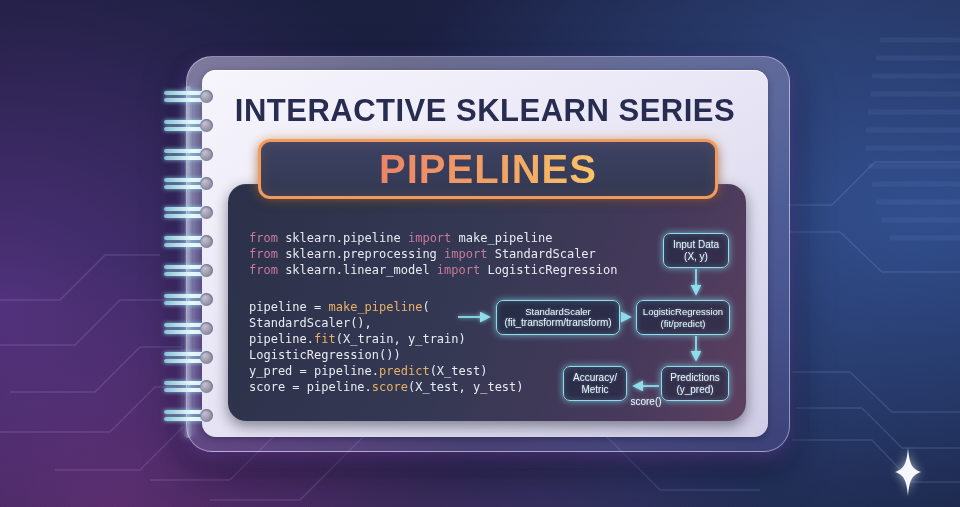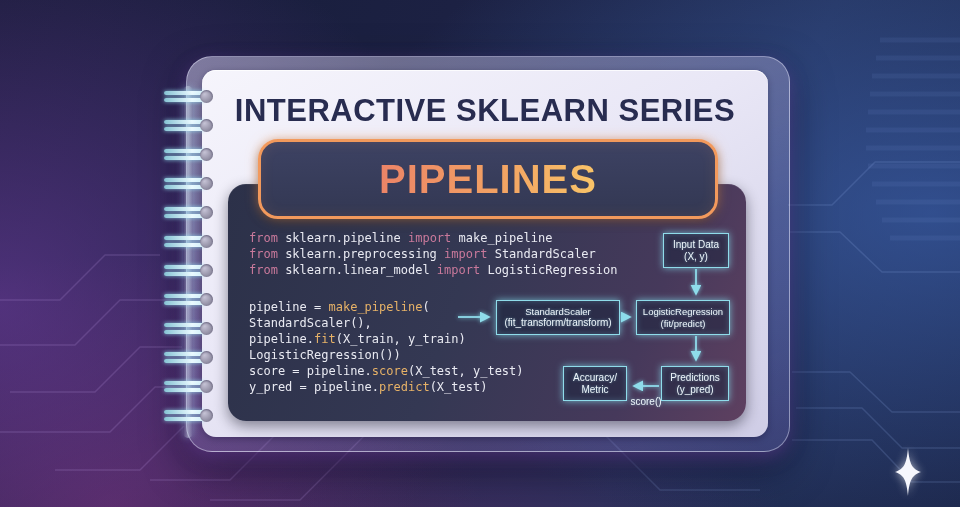--- a/index.html
+++ b/index.html
@@ -46,22 +46,22 @@
     position:absolute;left:36px;top:2px;width:13px;height:13px;border-radius:50%;
     background:radial-gradient(circle at 35% 32%,#c6c3d6,#8d8a9f 70%,#7b7890);
     box-shadow:inset 0 1px 2px rgba(30,25,60,.45);
   }
 
   .series-title{
     position:absolute;left:202px;top:93px;width:566px;z-index:6;text-align:center;
     font-size:31px;font-weight:700;letter-spacing:.5px;color:#282c50;
   }
   .pipelines-box{
-    position:absolute;left:258px;top:139px;width:460px;height:80px;z-index:7;
-    border-radius:20px;border:3px solid #f2995c;box-sizing:border-box;
+    position:absolute;left:258px;top:139px;width:460px;height:60px;z-index:7;
+    border-radius:12px;border:3px solid #f2995c;box-sizing:border-box;
     background:linear-gradient(180deg,#3d4263,#333853);
     box-shadow:0 0 12px rgba(244,157,90,.55), 0 4px 10px rgba(0,0,0,.35), inset 0 0 14px rgba(244,157,90,.12);
     display:flex;align-items:center;justify-content:center;
   }
   .pipelines-text{
     font-size:40px;font-weight:700;letter-spacing:1px;
     background:linear-gradient(90deg,#ec8467,#f2a263 55%,#f9c468);
     -webkit-background-clip:text;background-clip:text;color:transparent;
     text-shadow:0 2px 6px rgba(0,0,0,.0);
   }
@@ -78,21 +78,21 @@
   }
   .code-imports{left:249px;top:230px;}
   .code-body{left:249px;top:299px;}
   .code-line{white-space:pre;}
   .tok-kw{color:#c9799b}
   .tok-fn{color:#e7b267}
   .tok-pl{color:#e9eaf2}
 
   
   .node{
-    position:absolute;z-index:9;box-sizing:border-box;border-radius:0;
+    position:absolute;z-index:9;box-sizing:border-box;border-radius:7px;
     border:1.5px solid #8fdcea;background:rgba(24,34,58,.50);
     box-shadow:0 0 7px rgba(130,220,235,.75), inset 0 0 6px rgba(130,220,235,.25);
     color:#eef6fb;font-size:10px;line-height:1.2;text-align:center;
     display:flex;flex-direction:column;align-items:center;justify-content:center;
     text-shadow:0 0 3px rgba(150,230,245,.5);
   }
   .node-input{left:663px;top:233px;width:66px;height:35px;}
   .node-scaler{left:496px;top:300px;width:124px;height:35px;font-size:9.5px;}
   .node-scaler .l2{font-size:10px;}
   .node-logreg{left:636px;top:300px;width:94px;height:35px;font-size:9.5px;}
@@ -224,22 +224,22 @@
   <div class="code-block code-imports">
       <div class="code-line"><span class="tok-kw">from </span><span class="tok-pl">sklearn.pipeline </span><span class="tok-kw">import </span><span class="tok-pl">make_pipeline</span></div>
       <div class="code-line"><span class="tok-kw">from </span><span class="tok-pl">sklearn.preprocessing </span><span class="tok-kw">import </span><span class="tok-pl">StandardScaler</span></div>
       <div class="code-line"><span class="tok-kw">from </span><span class="tok-pl">sklearn.linear_model </span><span class="tok-kw">import </span><span class="tok-pl">LogisticRegression</span></div>
     </div>
   <div class="code-block code-body">
       <div class="code-line"><span class="tok-pl">pipeline = </span><span class="tok-fn">make_pipeline</span><span class="tok-pl">(</span></div>
       <div class="code-line"><span class="tok-pl">StandardScaler(),</span></div>
       <div class="code-line"><span class="tok-pl">pipeline.</span><span class="tok-fn">fit</span><span class="tok-pl">(X_train, y_train)</span></div>
       <div class="code-line"><span class="tok-pl">LogisticRegression())</span></div>
+      <div class="code-line"><span class="tok-pl">y_pred = pipeline.</span><span class="tok-fn">predict</span><span class="tok-pl">(X_test)</span></div>
       <div class="code-line"><span class="tok-pl">score = pipeline.</span><span class="tok-fn">score</span><span class="tok-pl">(X_test, y_test)</span></div>
-      <div class="code-line"><span class="tok-pl">y_pred = pipeline.</span><span class="tok-fn">predict</span><span class="tok-pl">(X_test)</span></div>
     </div>
 
   <svg class="arrows" width="960" height="507" viewBox="0 0 960 507">
     <defs>
       <marker id="ah" markerWidth="7" markerHeight="7" refX="5" refY="3" orient="auto">
         <path d="M0,0 L6,3 L0,6 z" fill="#8fdcea"></path>
       </marker>
     </defs>
     <g stroke="#8fdcea" stroke-width="1.8" fill="none">
       <line x1="458" y1="317" x2="489" y2="317" marker-end="url(#ah)"></line>

